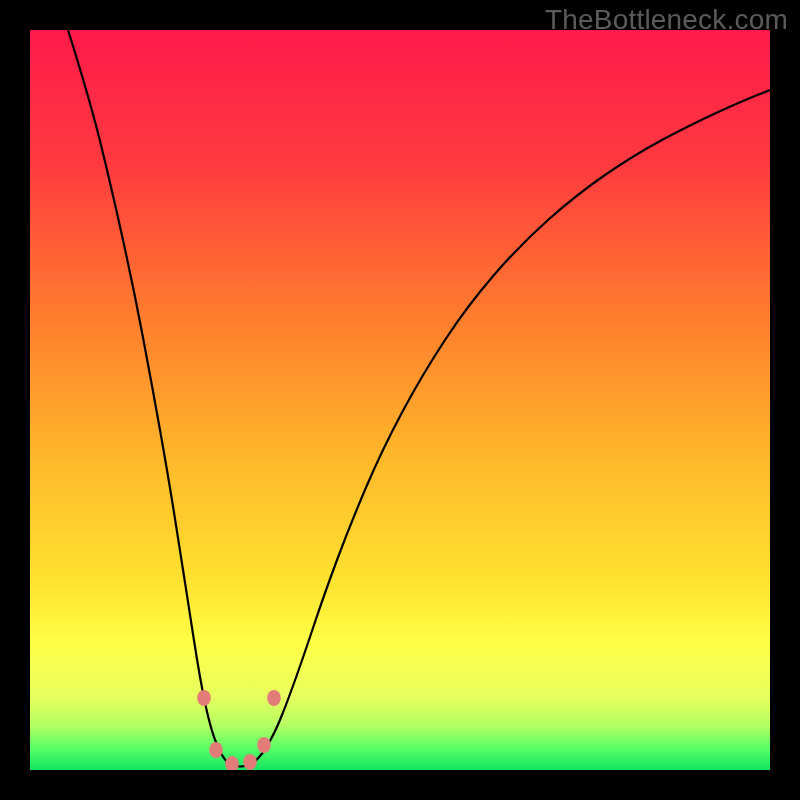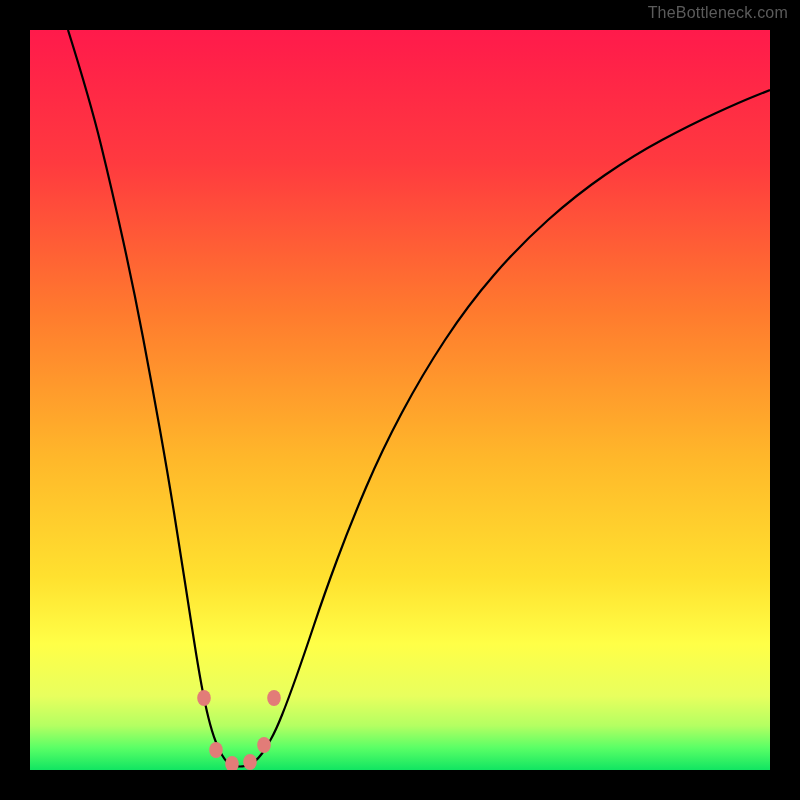--- a/index.html
+++ b/index.html
@@ -15,21 +15,21 @@
     position: relative;
     width: 800px;
     height: 800px;
     background: #000000;
   }
   .watermark {
     position: absolute;
     top: 4px;
     right: 12px;
     color: #5b5b5b;
-    font-size: 16px;
+    font-size: 28px;
     font-weight: 500;
     letter-spacing: 0.2px;
     z-index: 10;
     user-select: none;
   }
   svg.chart {
     position: absolute;
     left: 30px;
     top: 30px;
     width: 740px;

